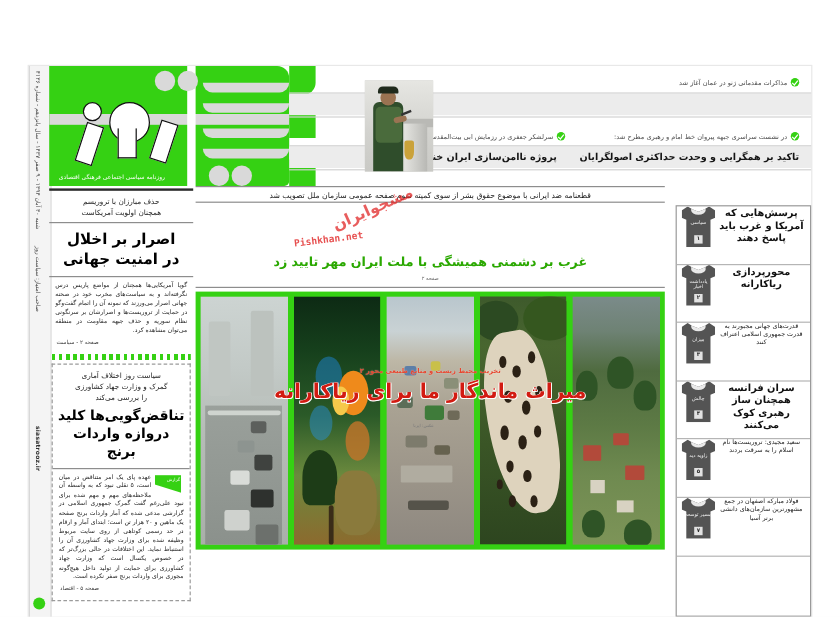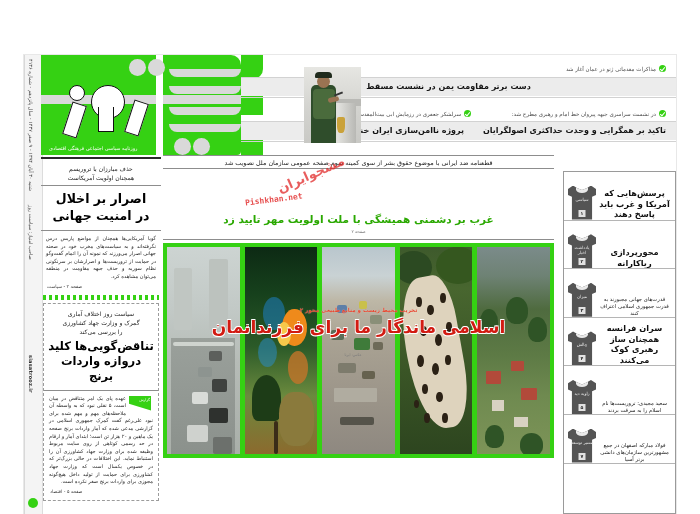--- a/index.html
+++ b/index.html
@@ -112,21 +112,21 @@
     position:absolute;right:0px;top:-16px;width:111px;height:14px;
     background:repeating-linear-gradient(90deg,#6e6e6e 0 2.2px,#ffffff 2.2px 4.4px);
     overflow:hidden;
   }
   .side-hdr-lbl{
     position:absolute;left:28px;top:0px;width:56px;height:14px;
     background:#35d113;color:#fff;font-size:6.5px;font-weight:bold;
     text-align:center;line-height:14px;direction:rtl;
   }
   .side-item{
-    display:flex;flex-direction:row-reverse;align-items:flex-end;
+    display:flex;flex-direction:row-reverse;align-items:flex-start;
     border-bottom:1px solid #b5b5b5;height:48.6px;box-sizing:border-box;
     padding:0 2px;
   }
   .side-item:last-child{border-bottom:none;}
   .jersey{
     position:relative;width:28px;height:34px;flex:0 0 28px;margin-left:2px;
     background:#545454;
     clip-path:polygon(0 10%,18% 0,32% 7%,50% 13%,68% 7%,82% 0,100% 10%,100% 28%,86% 33%,86% 100%,14% 100%,14% 33%,0 28%);
   }
   .jersey-collar{
@@ -316,21 +316,20 @@
       <div class="tb-band" style="right:0;top:23px;width:435px;height:18px;"></div>
       <div class="tb-band" style="right:0;top:67px;width:435px;height:18px;"></div>
       <div class="tb-sep" style="top:22px;width:435px;"></div>
       <div class="tb-sep" style="top:42px;width:435px;"></div>
       <div class="tb-sep" style="top:66px;width:435px;"></div>
       <div class="tb-sep" style="top:86px;width:435px;"></div>
 
       <div class="tb-row tb-kicker" style="top:10px;right:10px;">
         <span class="bullet"></span><span>مذاکرات مقدماتی ژنو در عمان آغاز شد</span>
       </div>
-      <div class="tb-row tb-head" style="top:27px;right:10px;width:435px;text-align:center;">دست برتر مقاومت یمن در نشست مسقط</div>
 
       <div class="tb-row tb-kicker" style="top:55px;right:10px;">
         <span class="bullet"></span><span>در نشست سراسری جبهه پیروان خط امام و رهبری مطرح شد:</span>
       </div>
       <div class="tb-row tb-head" style="top:71px;right:10px;">تاکید بر همگرایی و وحدت حداکثری اصولگرایان</div>
 
       <div class="tb-row tb-kicker" style="top:55px;right:205px;">
         <span class="bullet"></span><span>سرلشکر جعفری در رزمایش ابی بیت‌المقدس:</span>
       </div>
       <div class="tb-row tb-head" style="top:71px;right:212px;">پروژه ناامن‌سازی ایران خنثی شد</div>
@@ -446,21 +445,21 @@
           <div class="lc-sig">صفحه ۵ - اقتصاد</div>
         </div>
       </div>
 
       <div class="center">
         <div class="c-rule" style="top:0px;"></div>
         <div class="c-kicker">قطعنامه ضد ایرانی با موضوع حقوق بشر از سوی کمیته سوم صفحه عمومی سازمان ملل تصویب شد</div>
         <div class="c-rule" style="top:13px;"></div>
         <div class="watermark">مشجوایران</div>
         <div class="watermark2">Pishkhan.net</div>
-        <div class="c-sub">غرب بر دشمنی همیشگی با ملت اولویت مهر تایید زد</div>
+        <div class="c-sub">غرب بر دشمنی همیشگی با ملت ایران مهر تایید زد</div>
         <div class="c-dateline">صفحه ۲</div>
         <div class="c-rule" style="top:84px;"></div>
 
         <div class="montage">
 
           <div class="pan">
             <div class="pan-in p1">
               <div class="tree" style="left:4%;top:30%;width:24%;height:12%;"></div>
               <div class="tree" style="left:40%;top:24%;width:30%;height:13%;"></div>
               <div class="tree" style="left:70%;top:34%;width:26%;height:12%;"></div>
@@ -535,19 +534,19 @@
               <div class="car" style="left:62%;top:64%;width:20%;height:6%;background:#3f423f;"></div>
               <div class="car" style="left:34%;top:70%;width:22%;height:6%;background:#d9dcd8;"></div>
               <div class="car" style="left:58%;top:78%;width:26%;height:7%;background:#2e312e;"></div>
               <div class="car" style="left:28%;top:86%;width:28%;height:8%;background:#cfd2ce;"></div>
               <div class="car" style="left:64%;top:92%;width:26%;height:8%;background:#6c706c;"></div>
             </div>
           </div>
         </div>
 
         <div class="montage-kicker">تخریب محیط زیست و منابع طبیعی محور ۲</div>
-        <div class="montage-title">اسلامی ماندگار ما برای فرزندانمان</div>
+        <div class="montage-title">میراث ماندگار ما برای ریاکارانه</div>
         <div class="montage-credit">عکس: ایرنا</div>
       </div>
 
     </div>
   </div>
 </div>
 
 </body></html>

